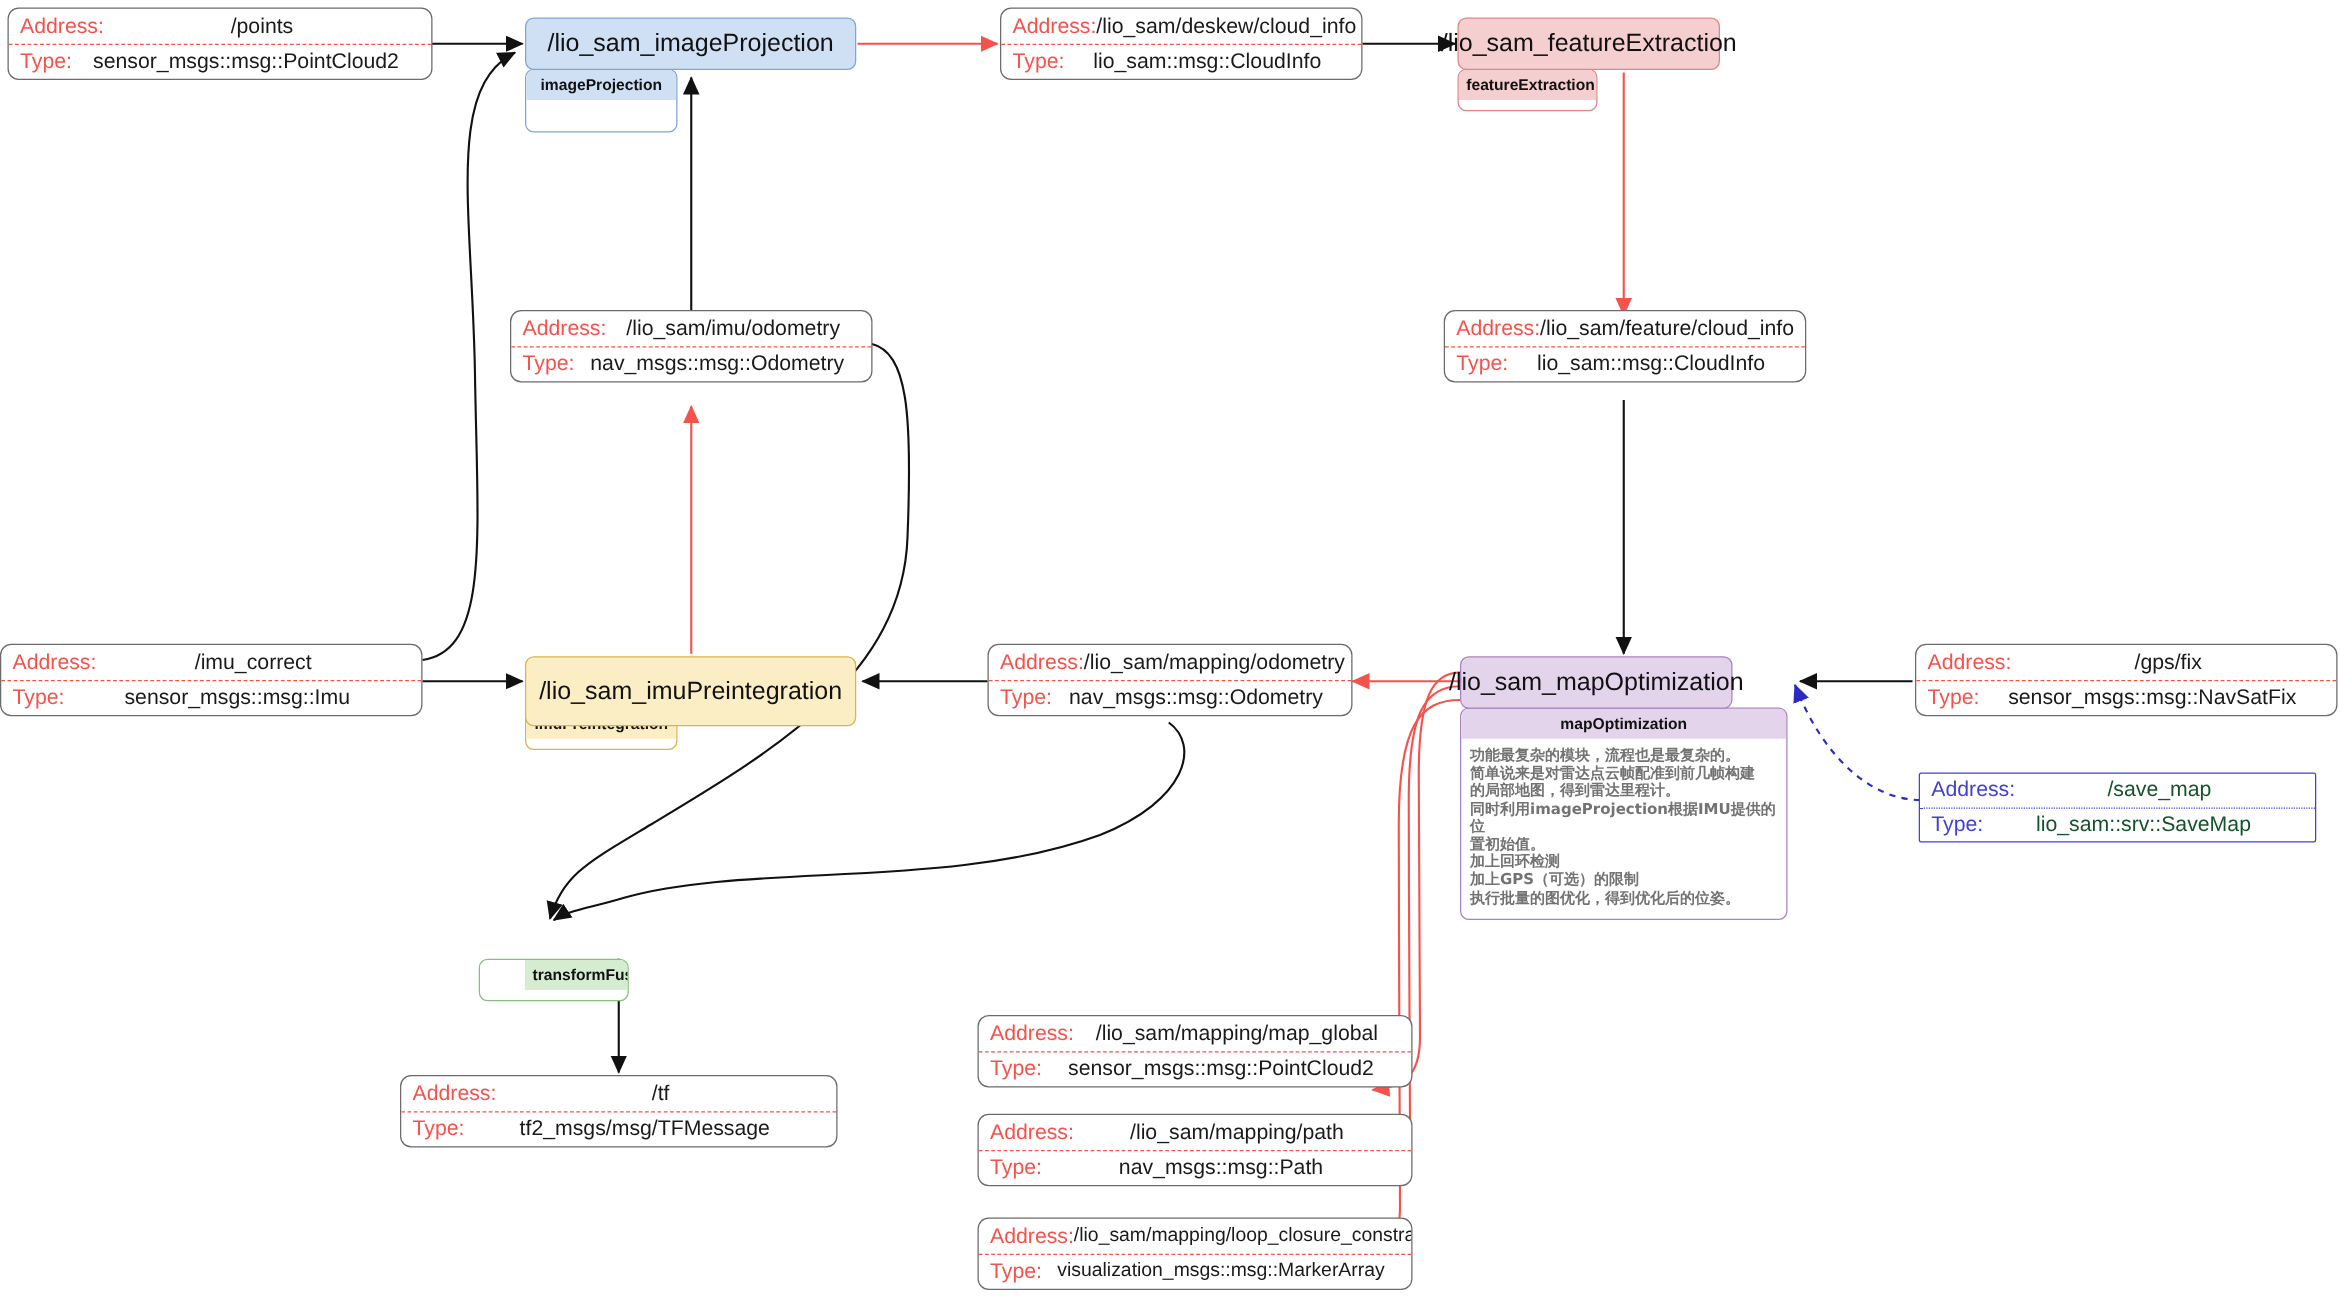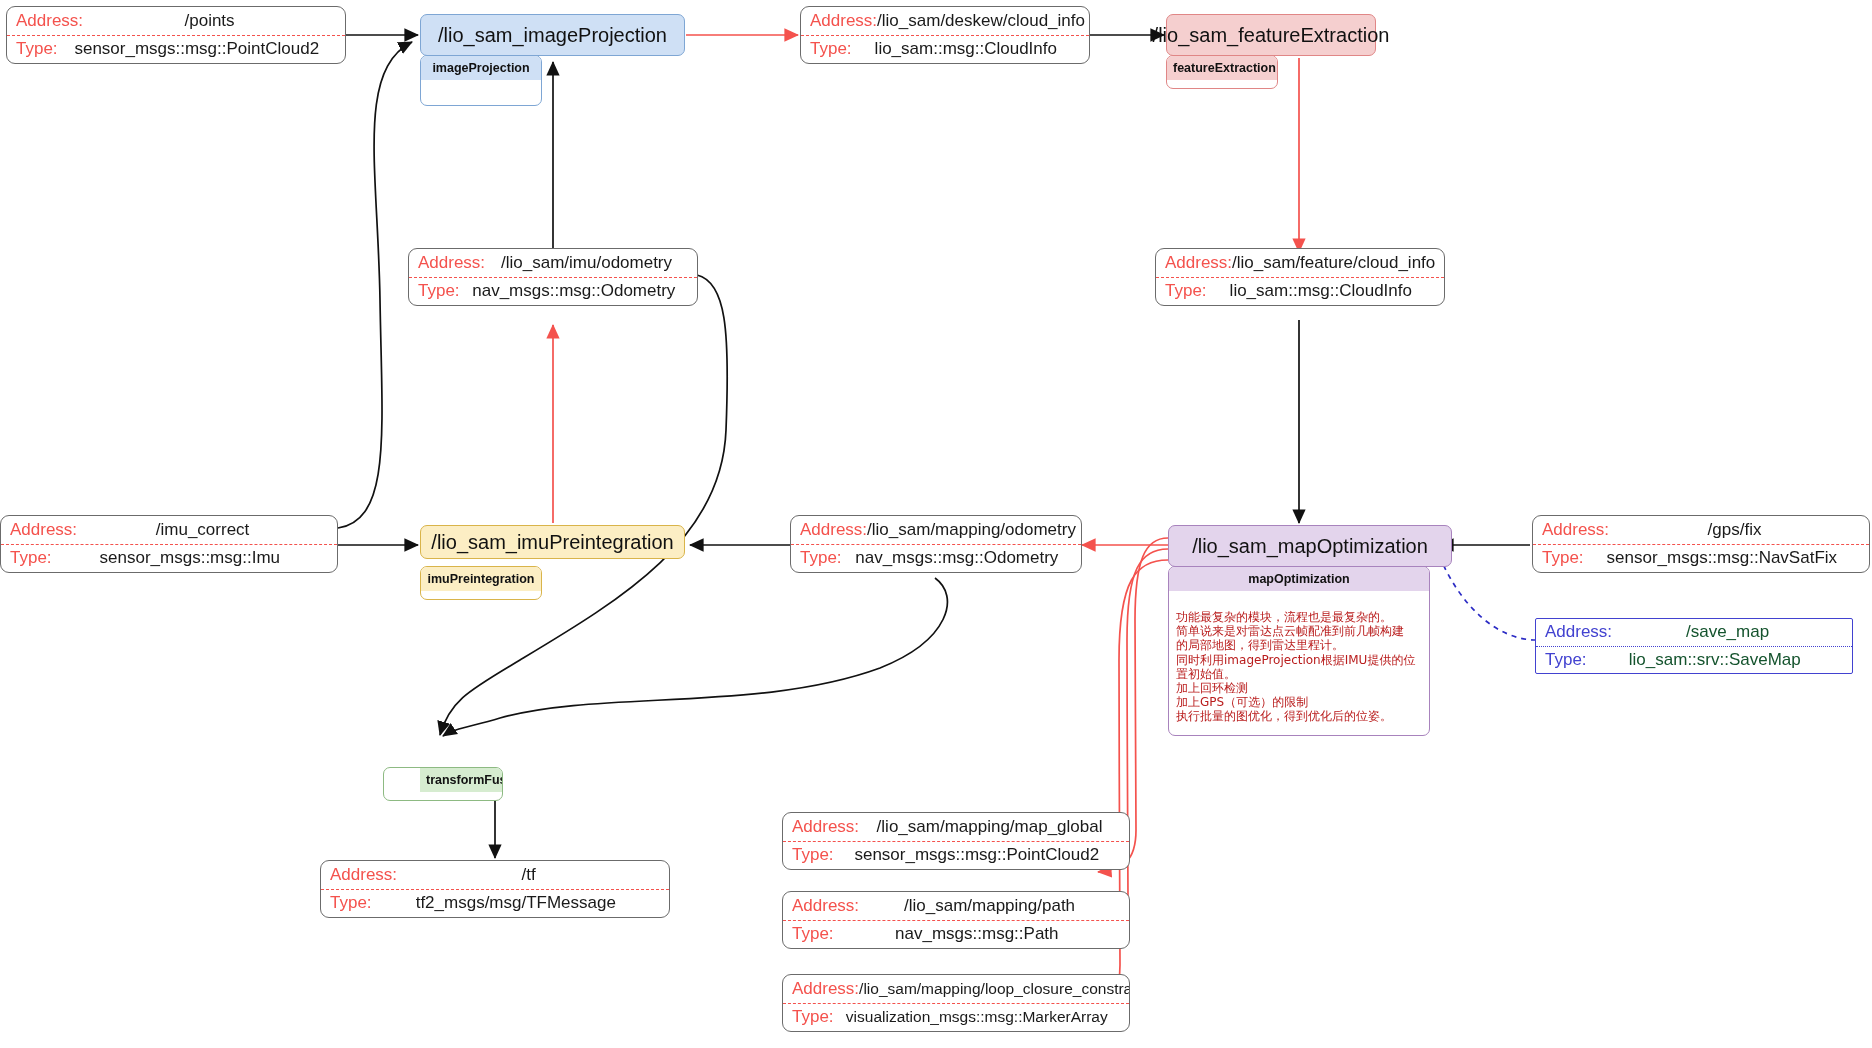--- a/index.html
+++ b/index.html
@@ -39,22 +39,23 @@
   
   .note{
     position:absolute;box-sizing:border-box;border-radius:7px;background:#ffffff;
     overflow:hidden;z-index:2;
   }
   .note .note-title{
     font-size:12.5px;font-weight:bold;color:#111;text-align:center;
     padding:5px 6px 5px;white-space:nowrap;
   }
   .note .note-body{
-    font-size:12px;line-height:14.2px;color:#b91c1c;padding:19px 7px 7px;white-space:pre-line;
+    font-size:12px;line-height:14.2px;color:#737373;padding:6px 7px 7px;white-space:pre-line;
     font-family:"DejaVu Sans","Liberation Sans",sans-serif;
+    font-weight:bold;
   }
   .note.blue{border:1.3px solid #7ea6d4;}
   .note.blue .note-title{background:#cfe0f5;}
   .note.red{border:1.3px solid #e08686;}
   .note.red .note-title{background:#f5cfcf;}
   .note.yellow{border:1.3px solid #d9b44a;}
   .note.yellow .note-title{background:#fceec4;}
   .note.green{border:1.3px solid #8dba82;}
   .note.green .note-title{background:#d6ecd0;}
   .note.purple{border:1.3px solid #a883bd;}
@@ -260,36 +261,36 @@
   <div class="note red" style="left:1166px;top:55px;width:112px;height:34px;">
     <div class="note-title">featureExtraction</div>
   </div>
   <div class="node red" style="left:1166px;top:14px;width:210px;height:42px;">
     <span>/lio_sam_featureExtraction</span>
   </div>
 
   <div class="note yellow" style="left:420px;top:566px;width:122px;height:34px;">
     <div class="note-title">imuPreintegration</div>
   </div>
-  <div class="node yellow" style="left:420px;top:525px;width:265px;height:34px;">
+  <div class="node yellow" style="left:420px;top:525px;width:265px;height:56px;">
     <span>/lio_sam_imuPreintegration</span>
   </div>
 
   <div class="note green" style="left:383px;top:767px;width:120px;height:34px;padding-left:36px;">
     <div class="note-title">transformFusion</div>
   </div>
 
   <div class="note purple" style="left:1168px;top:566px;width:262px;height:170px;">
     <div class="note-title">mapOptimization</div>
     <div class="note-body">功能最复杂的模块，流程也是最复杂的。
 简单说来是对雷达点云帧配准到前几帧构建
 的局部地图，得到雷达里程计。
 同时利用imageProjection根据IMU提供的位
 置初始值。
 加上回环检测
 加上GPS（可选）的限制
 执行批量的图优化，得到优化后的位姿。</div>
   </div>
-  <div class="node purple" style="left:1168px;top:525px;width:284px;height:42px;">
+  <div class="node purple" style="left:1168px;top:525px;width:218px;height:42px;">
     <span>/lio_sam_mapOptimization</span>
   </div>
 
 </div>
 
 </body></html>

